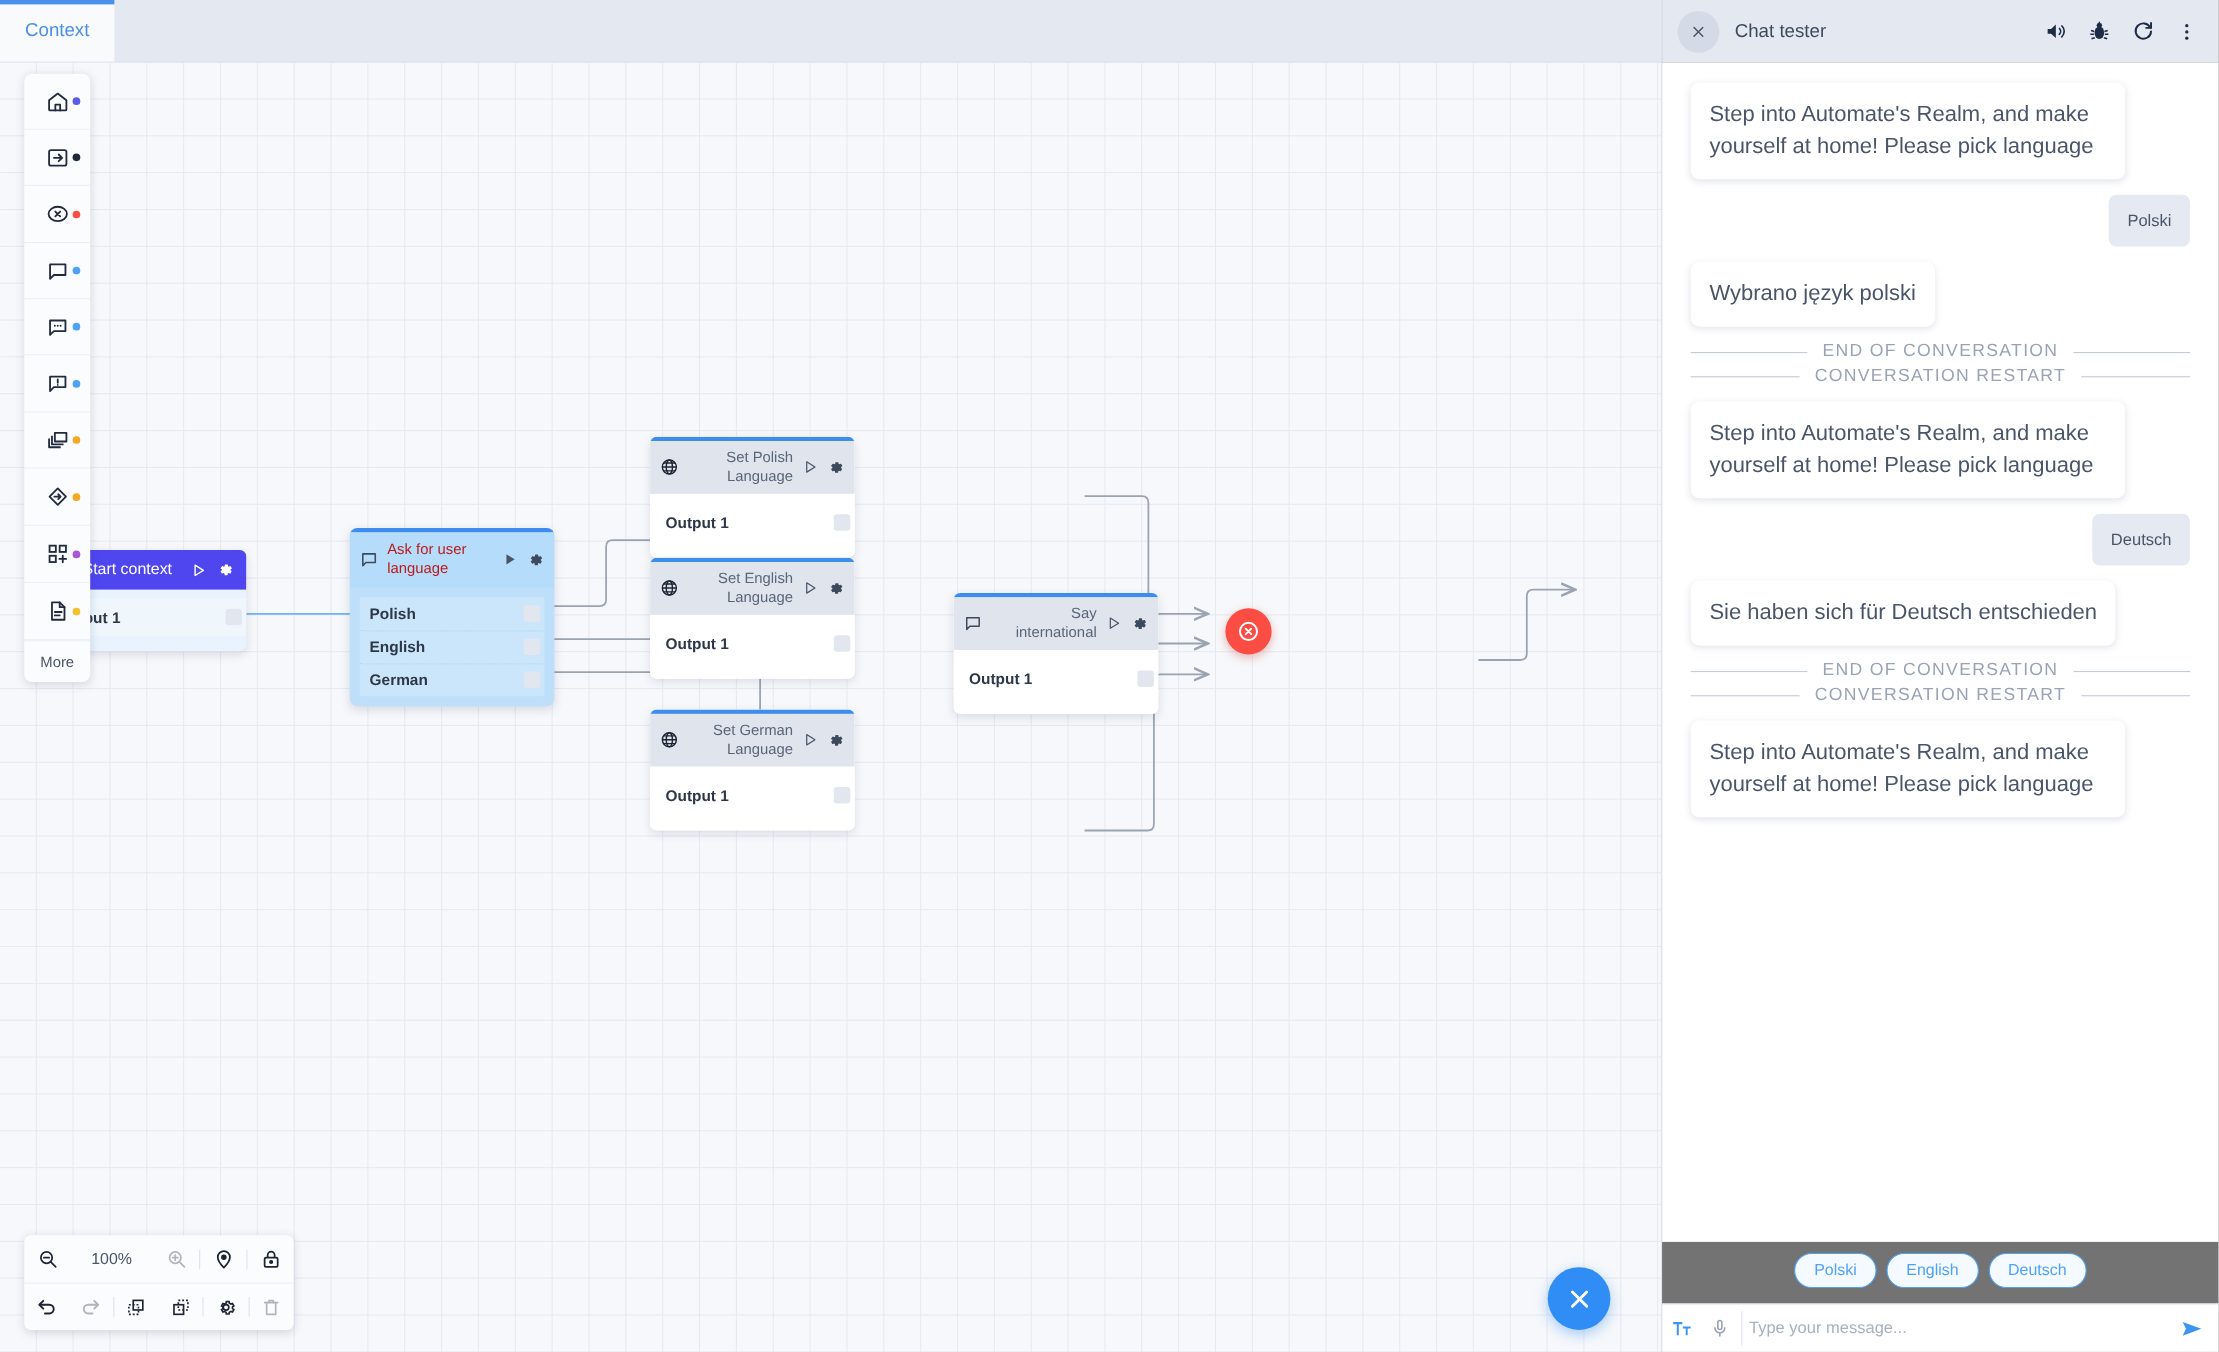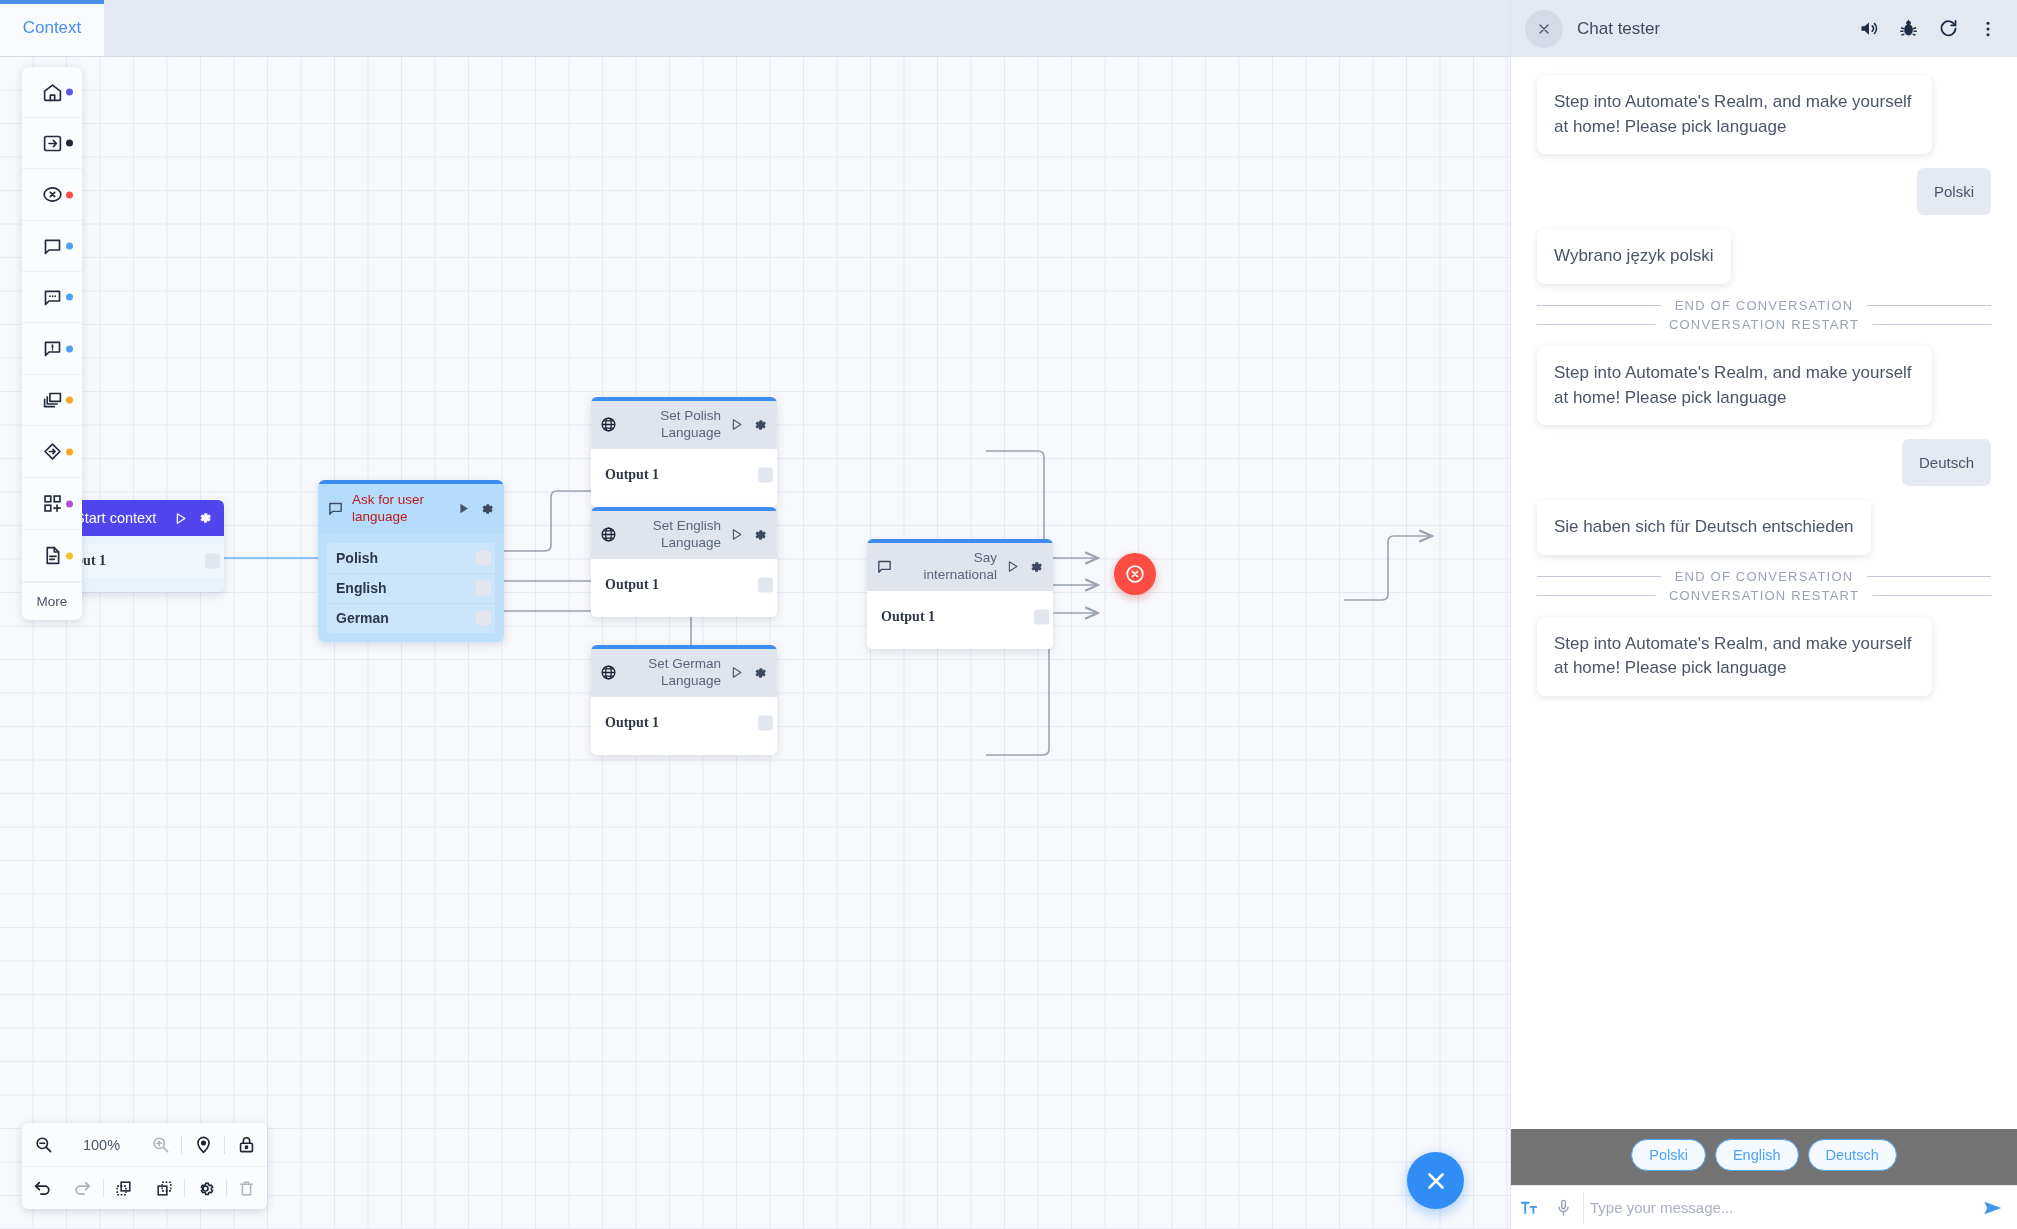--- a/index.html
+++ b/index.html
@@ -73,21 +73,21 @@
   }
   .node-start .nhead {
     background: #4f46f0; color: #fff; height: 36px;
     display: flex; align-items: center; padding: 0 11px; gap: 9px;
   }
   .node-start .ntitle { flex: 1; font-size: 14.5px; }
   .node-start .nbody { padding: 8px 0 14px 0; }
   .out-row {
     position: relative; background: #eff7fd; height: 34px;
     display: flex; align-items: center; padding: 0 0 0 14px;
-    font-size: 14px; color: #2d3748; font-weight: bold; font-family: Liberation Serif, serif;
+    font-size: 14px; color: #2d3748; font-weight: bold;
   }
 
   .node-card {
     width: 186px; border-radius: 6px; overflow: hidden; background: #fff;
     box-shadow: 0 3px 9px rgba(40,55,90,.13);
   }
   .node-card .accent { height: 4px; background: #3d8cf0; }
   .node-card .nhead {
     background: #dfe4ed; min-height: 40px; display: flex; align-items: center;
     padding: 7px 9px; gap: 8px;
@@ -176,34 +176,34 @@
   .chat-ic { width: 30px; display: flex; align-items: center; justify-content: center; cursor: pointer; }
   .chat-ic svg { display: block; }
 
   .chat-body { flex: 1; overflow: hidden; padding: 18px 26px 0 26px; background: #fff; }
 
   .msg { display: flex; margin-bottom: 14px; }
   .msg.bot { justify-content: flex-start; }
   .msg.user { justify-content: flex-end; }
   .bubble-bot {
     max-width: 395px; background: #fff; border-radius: 8px; padding: 15px 17px;
-    font-size: 17px; line-height: 1.45; color: #4a5568;
+    font-size: 20px; line-height: 1.45; color: #4a5568;
     box-shadow: 0 2px 7px rgba(40,55,90,.13);
   }
   .bubble-user {
     max-width: 340px; background: #e4e9f2; border-radius: 7px; padding: 13px 17px;
     font-size: 15px; line-height: 1.4; color: #4a5568;
   }
 
   .divider {
     display: flex; align-items: center; gap: 14px; margin: 12px 0 4px 0;
   }
   .divider .ln { flex: 1; height: 1px; background: #c3cad8; }
   .divider .lbl {
-    font-size: 13px; letter-spacing: 1.2px; color: #9aa3b4; white-space: nowrap;
+    font-size: 16px; letter-spacing: 1.2px; color: #9aa3b4; white-space: nowrap;
   }
   .divider.tight { margin: 4px 0 14px 0; }
 
   .quickreplies {
     display: flex; gap: 9px; justify-content: center; padding: 10px 0 14px 0; flex: none;
   }
   .qr {
     border: 1px solid #4fa3f7; border-radius: 18px; background: #f4faff;
     color: #4fa3f7; font-size: 14.5px; padding: 7px 17px; cursor: pointer;
     font-family: "Liberation Sans", sans-serif;

